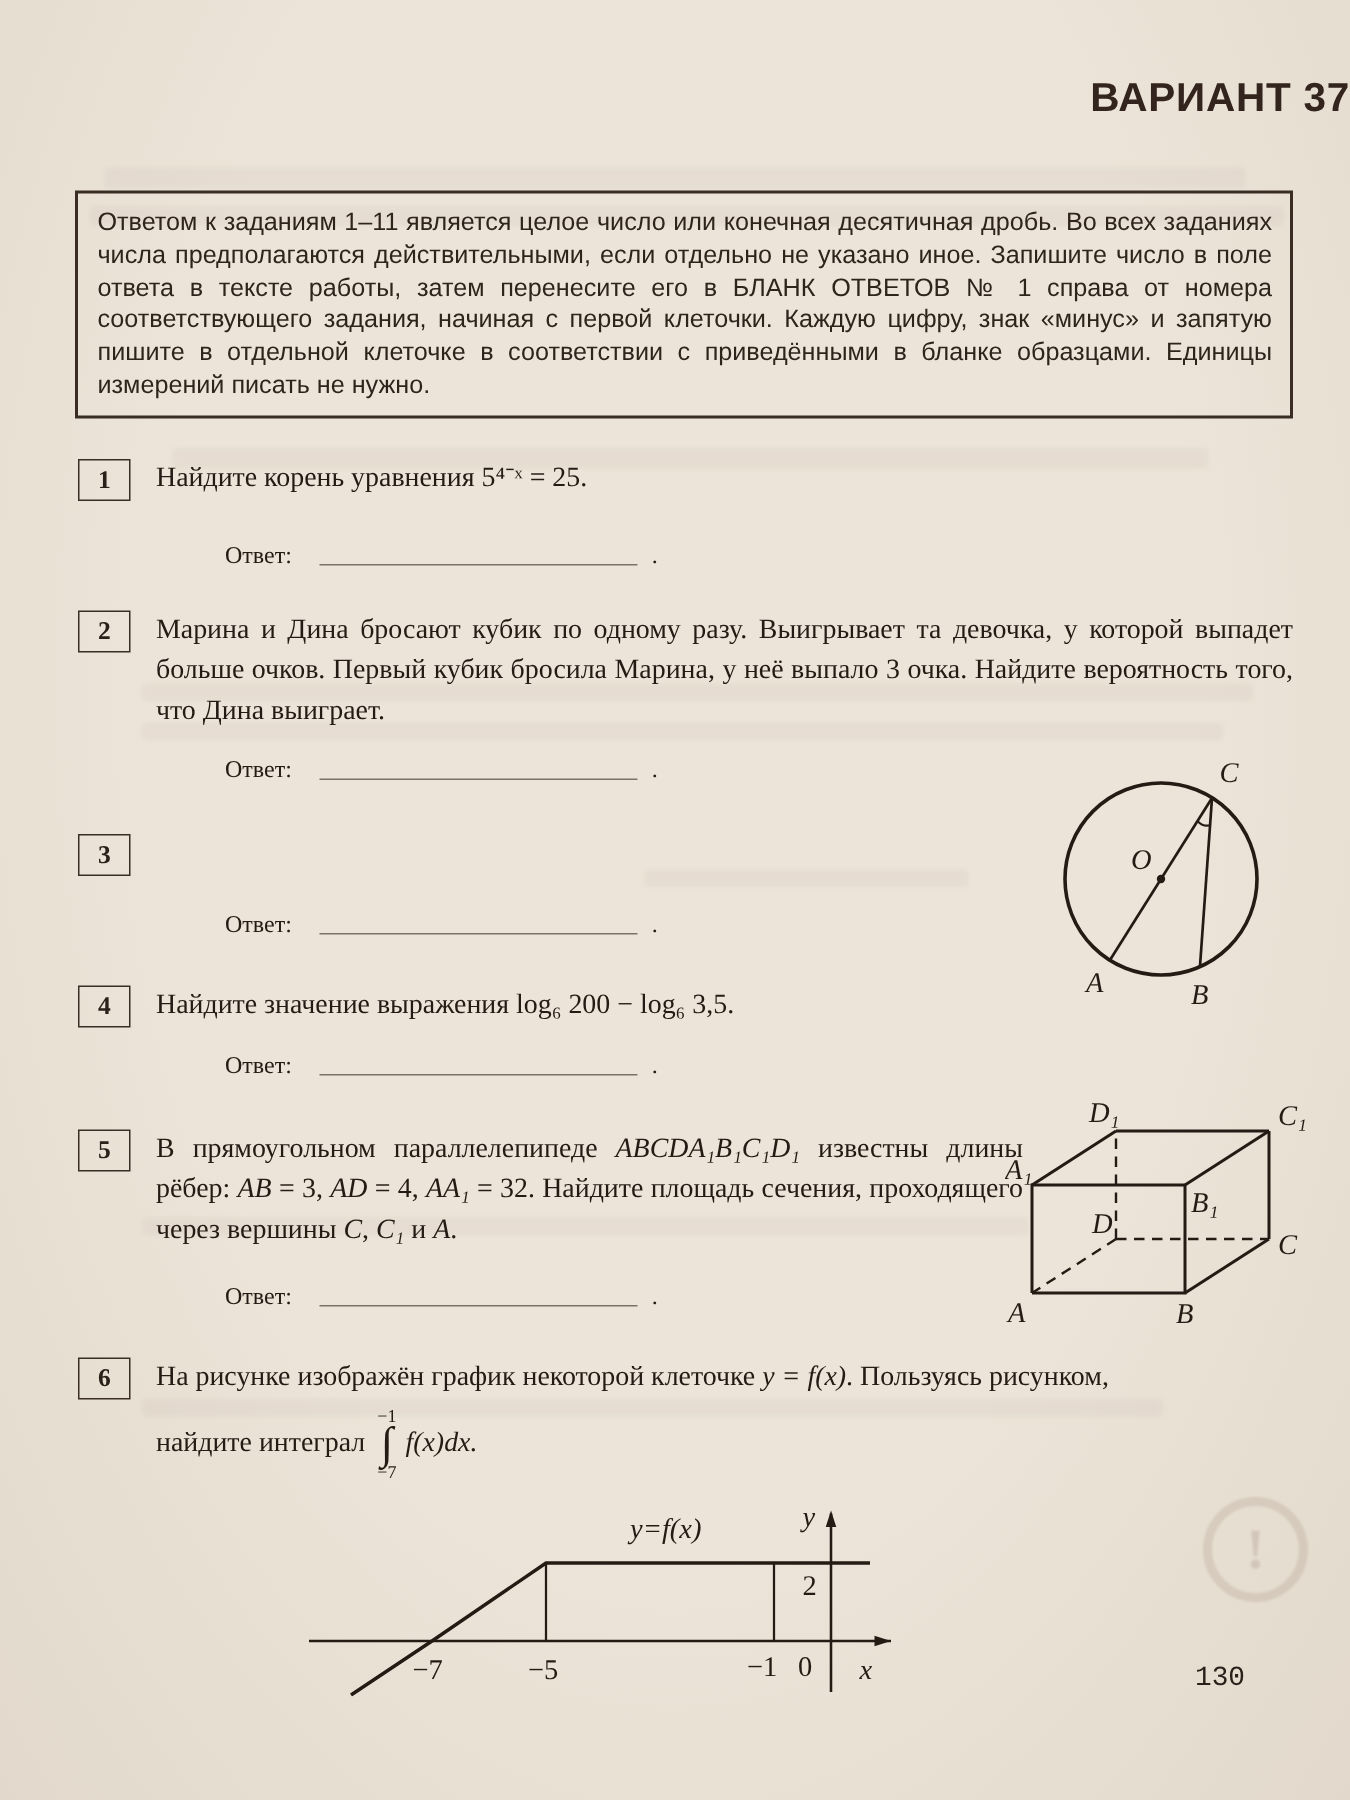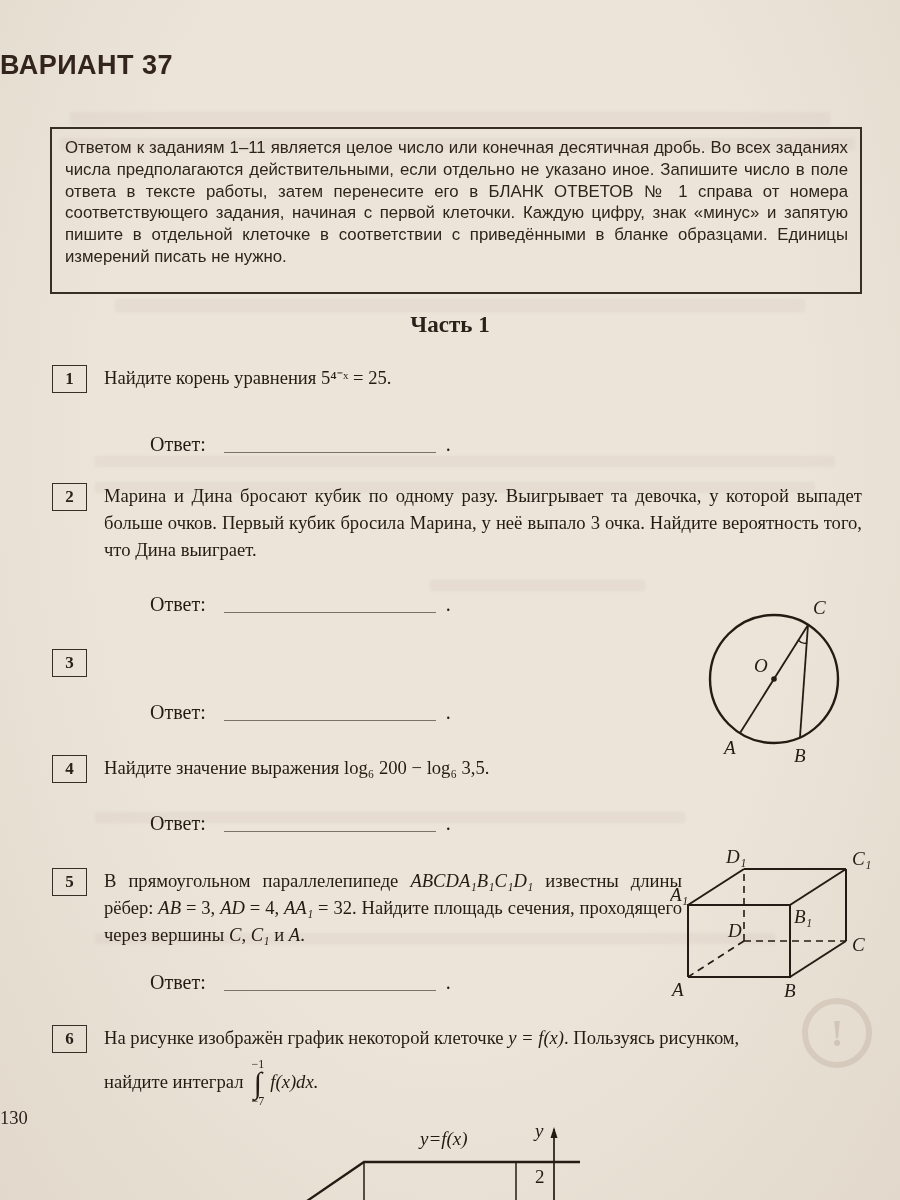--- a/index.html
+++ b/index.html
@@ -12,68 +12,68 @@
   .content{position:relative;z-index:2;}
   
   .ghost{position:absolute;z-index:1;background:rgba(122,100,84,0.055);filter:blur(1.6px);border-radius:2px;}
   .ghost-excl{
     position:absolute;z-index:1;left:802px;top:998px;width:58px;height:58px;border-radius:50%;
     border:6px solid rgba(128,106,88,0.16);display:flex;align-items:center;justify-content:center;
     color:rgba(128,106,88,0.2);font:bold 38px "Liberation Serif",serif;filter:blur(0.6px);
   }
   
   .variant-title{
-    padding-top:50px;text-align:left;
+    padding-top:50px;text-align:right;
     font-family:"Liberation Sans",sans-serif;font-weight:bold;font-size:27px;
     letter-spacing:0.5px;color:#33241d;
   }
   
   .instr-box{
     margin:46px 38px 0 50px;border:2px solid #392d24;
-    padding:8px 12px 24px 13px;
+    padding:8px 12px 9px 13px;
   }
   .instr-box p{
     margin:0;font-family:"Liberation Sans",sans-serif;
     font-size:16.8px;line-height:1.3;text-align:justify;color:#2e241c;
   }
   
   .part-title{margin:18px 0 0 0;text-align:center;font-weight:bold;font-size:23px;color:#2b211a;}
   
   .problem{position:relative;margin:24px 38px 0 52px;}
   .prow{display:flex;align-items:flex-start;gap:17px;}
   .badge{
     flex:0 0 auto;width:33px;height:26px;border:1.8px solid #392d24;
     display:flex;align-items:center;justify-content:center;
     font-weight:bold;font-size:17px;margin-top:3px;color:#2b211a;
   }
   .ptext{font-size:18.6px;line-height:1.45;text-align:justify;color:#241b14;}
   .math{white-space:nowrap;}
   .it{font-style:italic;}
-  .answer{margin:29px 0 0 98px;font-size:20px;color:#241b14;}
+  .answer{margin:17px 0 0 98px;font-size:16px;color:#241b14;}
   .answer .blank{
     display:inline-block;width:212px;height:2px;
     border-bottom:1.4px solid #7d7266;vertical-align:-2px;margin:0 10px 0 18px;
   }
   
   .diagram{position:absolute;}
   .dg-circle{right:-6px;top:-54px;}
   .dg-box{right:-10px;top:-16px;}
   svg text{font-family:"Liberation Serif",serif;fill:#241b14;}
   svg .lbl{font-style:italic;font-size:19px;}
   svg .tick{font-style:normal;font-size:19px;}
   .graph-wrap{margin:10px 0 0 150px;}
   
   .integral{
     display:inline-flex;flex-direction:column;align-items:center;
     vertical-align:middle;margin:0 6px 0 8px;line-height:1;
   }
   .integral .bound{font-size:12px;line-height:1;}
   .integral .sym{font-size:30px;line-height:0.85;}
   
-  .page-num{position:absolute;z-index:2;left:0;right:70px;top:1108px;text-align:left;font-size:18.5px;color:#2b211a;}
+  .page-num{position:absolute;z-index:2;left:12px;right:70px;top:1108px;text-align:right;font-size:18.5px;color:#2b211a;font-family:Liberation Mono, monospace;}
 </style>
 </head>
 <body>
 
 <div class="page">
 
   <div class="ghost" style="left:70px;top:112px;width:760px;height:13px;"></div>
   <div class="ghost" style="left:60px;top:138px;width:795px;height:12px;"></div>
   <div class="ghost" style="left:115px;top:299px;width:690px;height:13px;"></div>
   <div class="ghost" style="left:95px;top:456px;width:740px;height:11px;"></div>
@@ -86,21 +86,20 @@
     </div>
 
   <div class="content">
 
     <div class="variant-title">ВАРИАНТ 37</div>
 
     <div class="instr-box">
       <p>Ответом к заданиям 1–11 является целое число или конечная десятичная дробь. Во всех заданиях числа предполагаются действительными, если отдельно не указано иное. Запишите число в поле ответа в тексте работы, затем перенесите его в БЛАНК ОТВЕТОВ № 1 справа от номера соответствующего задания, начиная с первой клеточки. Каждую цифру, знак «минус» и запятую пишите в отдельной клеточке в соответствии с приведёнными в бланке образцами. Единицы измерений писать не нужно.</p>
     </div>
 
-    <div class="part-title">Часть 1</div>
 
     <section class="problem">
       <div class="prow">
         <div class="badge">1</div>
         <p class="ptext" style="margin:3px 0 12px 0;"><span>Найдите корень уравнения </span><span class="math">5⁴⁻ˣ = 25.</span></p>
       </div>
       <div class="answer"><span>Ответ:</span><span class="blank"></span><span>.</span></div>
     </section>
 
     <section class="problem">

